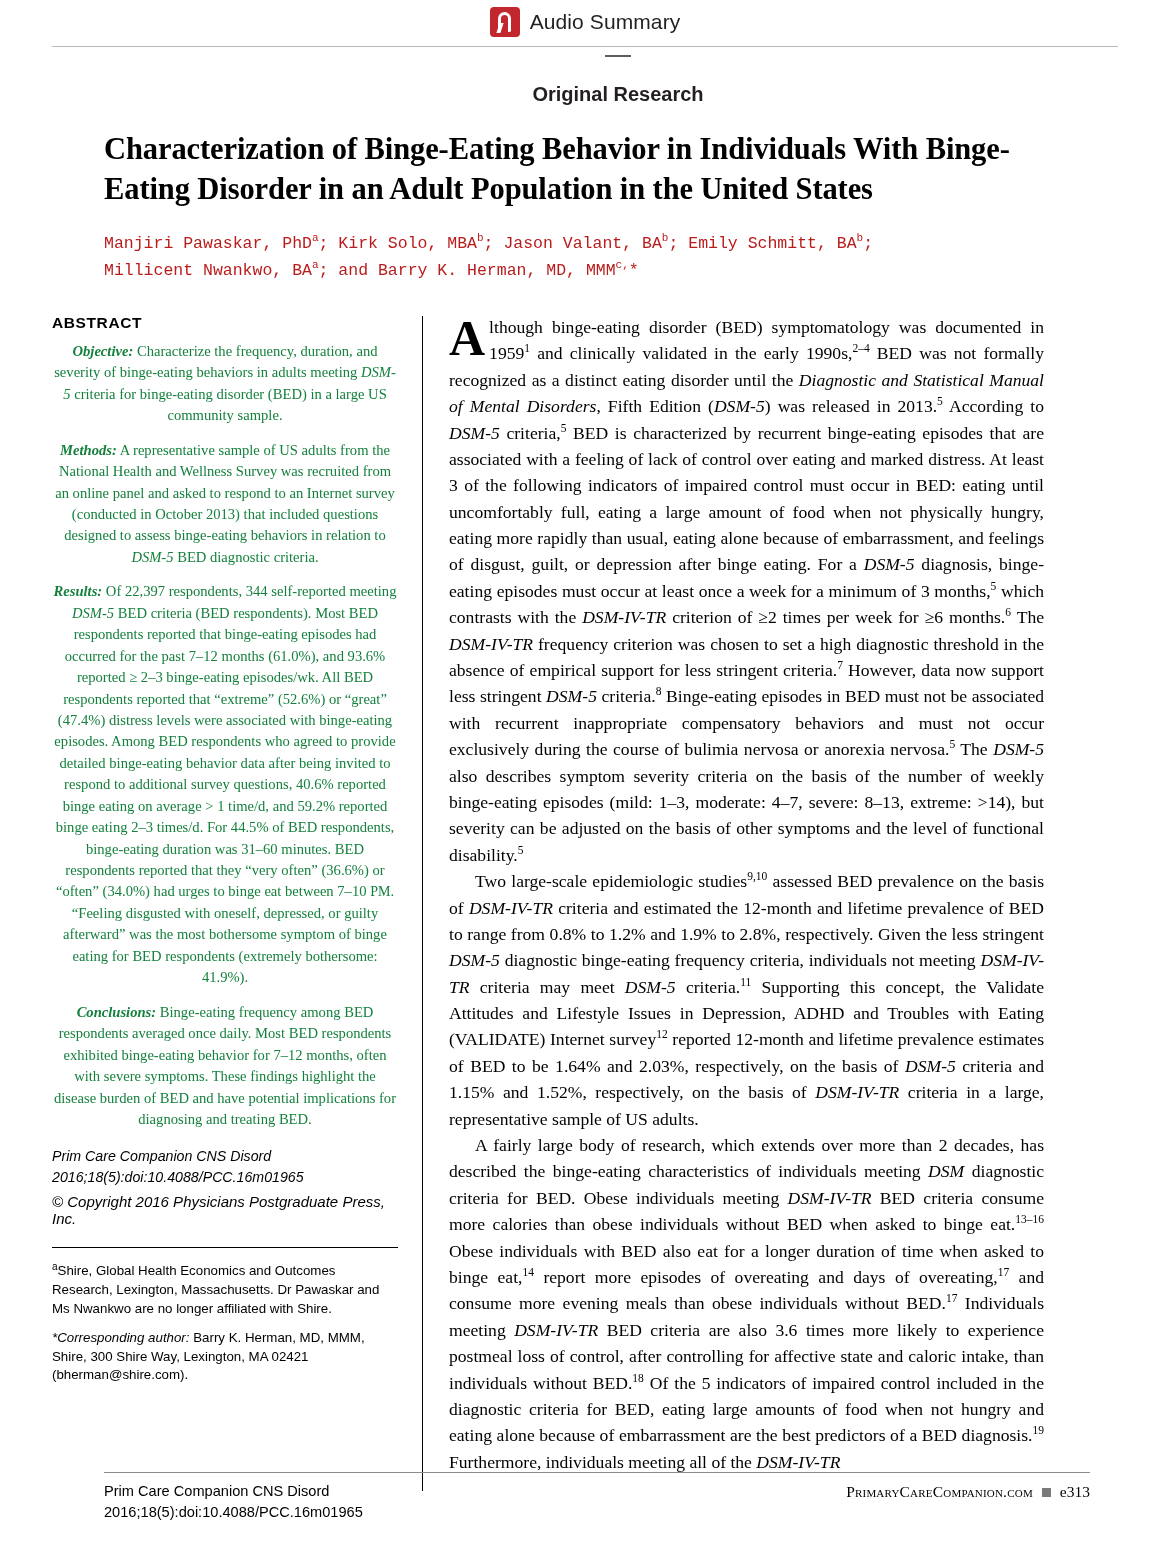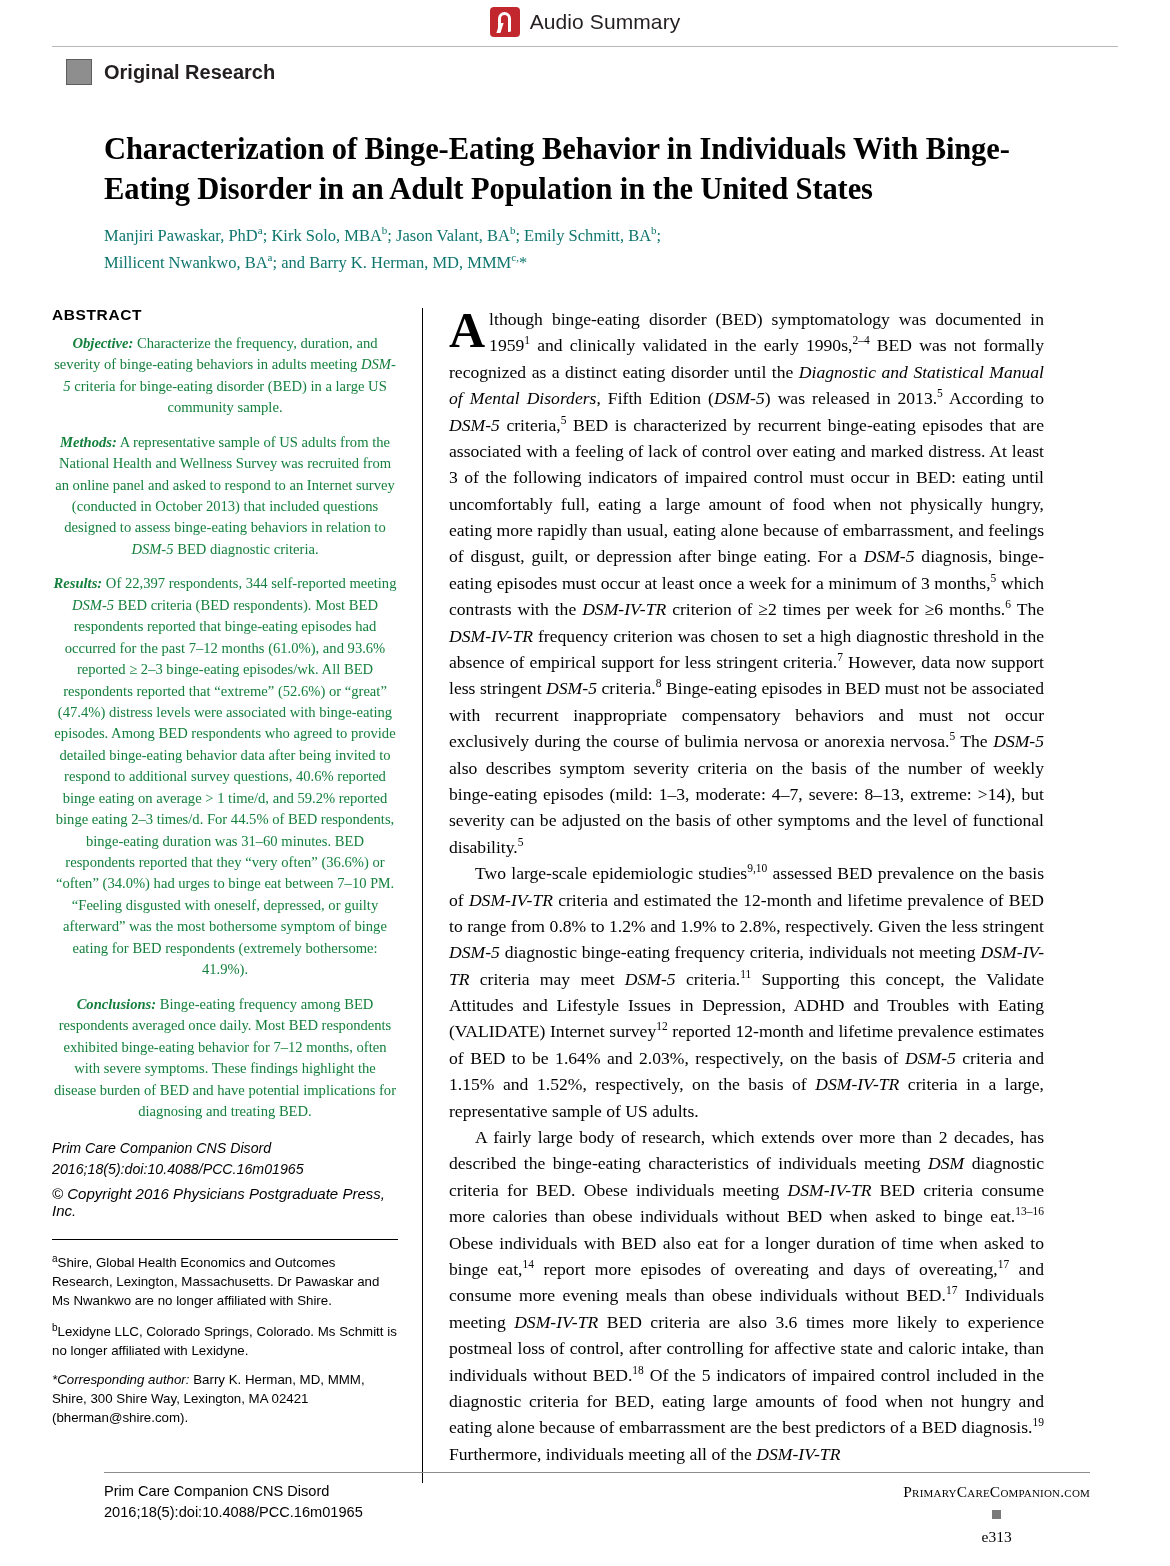--- a/index.html
+++ b/index.html
@@ -61,22 +61,23 @@
 
   
   .sec-rule {
     border-top: 1px solid #b9b9b9;
     margin: 2px 52px 0 52px;
   }
   .orig-row {
     margin: 8px 0 0 66px;
     display: flex;
     align-items: center;
-    gap: 12px;
+    gap: 26px;
     height: 34px;
+    flex-direction: column;
   }
   .orig-swatch {
     width: 26px; height: 26px;
     background: #8e8e8e;
     border: 1px solid #5d5d5d;
   }
   .orig-label {
     font-size: 20px;
     font-weight: bold;
     color: #231f20;
@@ -89,25 +90,25 @@
   }
   .paper-title {
     font-family: "Liberation Serif", serif;
     font-weight: bold;
     font-size: 30.5px;
     line-height: 1.32;
     color: #000;
     letter-spacing: -0.1px;
   }
   .authors {
-    margin-top: 12px;
-    font-family: Liberation Serif, serif;
+    margin-top: 20px;
+    font-family: Liberation Mono, monospace;
     font-size: 16.5px;
     line-height: 1.62;
-    color: #0f766e;
+    color: #b91c1c;
   }
   .authors sup { font-size: 11px; }
 
   
   .columns {
     position: relative;
     margin: 30px 0 0 0;
     display: flex;
   }
   .col-left {
@@ -221,21 +222,20 @@
     font-size: 14.6px;
     line-height: 1.42;
   }
   .footer-right {
     font-family: "Liberation Serif", serif;
     font-size: 15.5px;
     display: flex;
     align-items: center;
     gap: 9px;
     padding-top: 2px;
-    flex-direction: column;
   }
   .footer-right .site { font-variant: small-caps; letter-spacing: 0.2px; }
   .footer-sq {
     display: inline-block;
     width: 9px; height: 9px;
     background: #7a7a7a;
   }
 </style>
 </head>
 <body>
@@ -272,21 +272,20 @@
       <p class="abs-p"><b><i>Conclusions:</i></b> Binge-eating frequency among BED respondents averaged once daily. Most BED respondents exhibited binge-eating behavior for 7–12 months, often with severe symptoms. These findings highlight the disease burden of BED and have potential implications for diagnosing and treating BED.</p>
 
       <div class="cite-block">
         <div>Prim Care Companion CNS Disord</div>
         <div>2016;18(5):doi:10.4088/PCC.16m01965</div>
       </div>
       <div class="copy-line">© Copyright 2016 Physicians Postgraduate Press, Inc.</div>
 
       <div class="aff-rule"></div>
       <p class="aff-p"><sup>a</sup>Shire, Global Health Economics and Outcomes Research, Lexington, Massachusetts. Dr Pawaskar and Ms Nwankwo are no longer affiliated with Shire.</p>
-      <p class="aff-p"><sup>b</sup>Lexidyne LLC, Colorado Springs, Colorado. Ms Schmitt is no longer affiliated with Lexidyne.</p>
       <p class="aff-p"><i>*Corresponding author:</i> Barry K. Herman, MD, MMM, Shire, 300 Shire Way, Lexington, MA 02421 (bherman@shire.com).</p>
     </div>
 
     <div class="col-divider"></div>
 
     <div class="col-right">
       <p class="body-p first"><span class="dropcap">A</span>lthough binge-eating disorder (BED) symptomatology was documented in 1959<sup>1</sup> and clinically validated in the early 1990s,<sup>2–4</sup> BED was not formally recognized as a distinct eating disorder until the <i>Diagnostic and Statistical Manual of Mental Disorders</i>, Fifth Edition (<i>DSM-5</i>) was released in 2013.<sup>5</sup> According to <i>DSM-5</i> criteria,<sup>5</sup> BED is characterized by recurrent binge-eating episodes that are associated with a feeling of lack of control over eating and marked distress. At least 3 of the following indicators of impaired control must occur in BED: eating until uncomfortably full, eating a large amount of food when not physically hungry, eating more rapidly than usual, eating alone because of embarrassment, and feelings of disgust, guilt, or depression after binge eating. For a <i>DSM-5</i> diagnosis, binge-eating episodes must occur at least once a week for a minimum of 3 months,<sup>5</sup> which contrasts with the <i>DSM-IV-TR</i> criterion of ≥2 times per week for ≥6 months.<sup>6</sup> The <i>DSM-IV-TR</i> frequency criterion was chosen to set a high diagnostic threshold in the absence of empirical support for less stringent criteria.<sup>7</sup> However, data now support less stringent <i>DSM-5</i> criteria.<sup>8</sup> Binge-eating episodes in BED must not be associated with recurrent inappropriate compensatory behaviors and must not occur exclusively during the course of bulimia nervosa or anorexia nervosa.<sup>5</sup> The <i>DSM-5</i> also describes symptom severity criteria on the basis of the number of weekly binge-eating episodes (mild: 1–3, moderate: 4–7, severe: 8–13, extreme: &gt;14), but severity can be adjusted on the basis of other symptoms and the level of functional disability.<sup>5</sup></p>
       <p class="body-p">Two large-scale epidemiologic studies<sup>9,10</sup> assessed BED prevalence on the basis of <i>DSM-IV-TR</i> criteria and estimated the 12-month and lifetime prevalence of BED to range from 0.8% to 1.2% and 1.9% to 2.8%, respectively. Given the less stringent <i>DSM-5</i> diagnostic binge-eating frequency criteria, individuals not meeting <i>DSM-IV-TR</i> criteria may meet <i>DSM-5</i> criteria.<sup>11</sup> Supporting this concept, the Validate Attitudes and Lifestyle Issues in Depression, ADHD and Troubles with Eating (VALIDATE) Internet survey<sup>12</sup> reported 12-month and lifetime prevalence estimates of BED to be 1.64% and 2.03%, respectively, on the basis of <i>DSM-5</i> criteria and 1.15% and 1.52%, respectively, on the basis of <i>DSM-IV-TR</i> criteria in a large, representative sample of US adults.</p>
       <p class="body-p">A fairly large body of research, which extends over more than 2 decades, has described the binge-eating characteristics of individuals meeting <i>DSM</i> diagnostic criteria for BED. Obese individuals meeting <i>DSM-IV-TR</i> BED criteria consume more calories than obese individuals without BED when asked to binge eat.<sup>13–16</sup> Obese individuals with BED also eat for a longer duration of time when asked to binge eat,<sup>14</sup> report more episodes of overeating and days of overeating,<sup>17</sup> and consume more evening meals than obese individuals without BED.<sup>17</sup> Individuals meeting <i>DSM-IV-TR</i> BED criteria are also 3.6 times more likely to experience postmeal loss of control, after controlling for affective state and caloric intake, than individuals without BED.<sup>18</sup> Of the 5 indicators of impaired control included in the diagnostic criteria for BED, eating large amounts of food when not hungry and eating alone because of embarrassment are the best predictors of a BED diagnosis.<sup>19</sup> Furthermore, individuals meeting all of the <i>DSM-IV-TR</i></p>
     </div>

